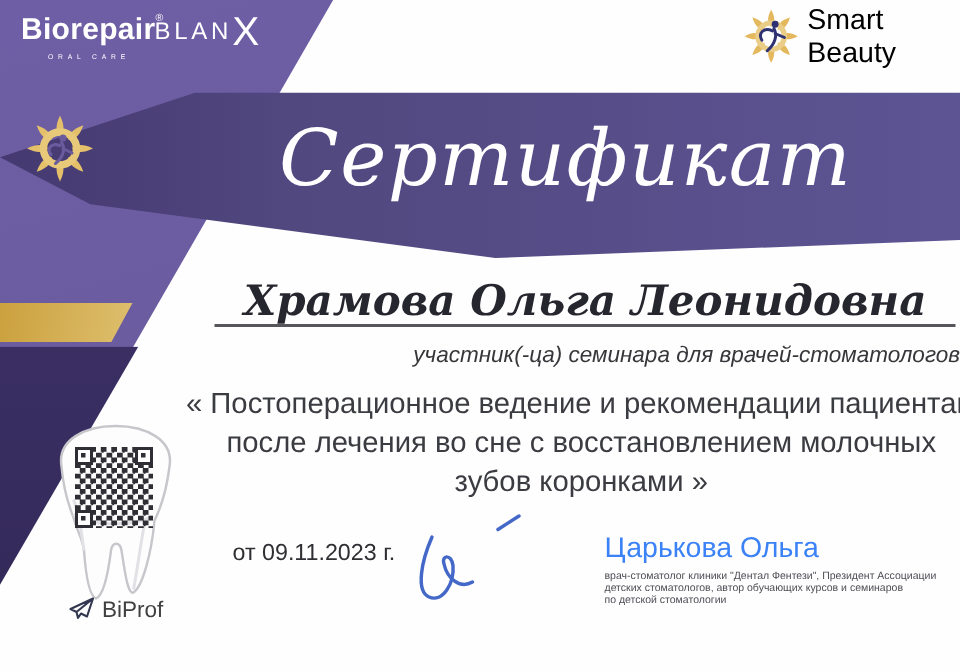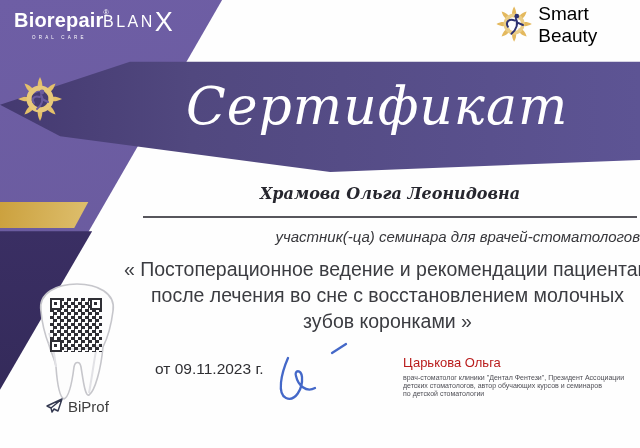--- a/index.html
+++ b/index.html
@@ -40,37 +40,37 @@
   
   .title{
     position:absolute;left:186px;right:4px;top:76px;text-align:left;
     font-family:"DejaVu Serif","Liberation Serif",serif;font-style:italic;
     font-size:52px;color:#ffffff;letter-spacing:1px;
   }
   
   .recipient-name{
     position:absolute;left:140px;width:500px;top:184px;text-align:center;
     font-family:"DejaVu Serif","Liberation Serif",serif;font-style:italic;font-weight:bold;
-    font-size:16px;color:#26262e;
+    font-size:28px;color:#26262e;
   }
   .rule{position:absolute;left:143px;width:494px;top:216px;height:1.5px;background:#57565c;}
   .role-line{
     position:absolute;left:140px;width:500px;top:228px;text-align:right;
     font-style:italic;font-size:15px;color:#37373b;
   }
   
   .course{
     position:absolute;left:100px;width:575px;top:256px;text-align:center;
     font-size:19.5px;color:#3b3c41;line-height:26px;font-weight:500;
   }
   
   .date{position:absolute;left:155px;top:360px;font-size:15.5px;color:#2f2f33;}
   .signature{position:absolute;left:272px;top:338px;width:84px;height:72px;}
   .signer{position:absolute;left:403px;top:355px;width:228px;}
-  .signer .name{font-size:13px;color:#b91c1c;}
+  .signer .name{font-size:19px;color:#3b82f6;}
   .signer .creds{margin-top:4px;font-size:7px;line-height:7.8px;color:#4e4e55;}
   
   .tooth{position:absolute;left:30px;top:281px;width:94px;height:126px;}
   .qr{
     position:absolute;left:50px;top:298px;width:52px;height:54px;
     background:
       repeating-conic-gradient(#2e2e34 0% 25%, rgba(255,255,255,0) 0% 50%) 0 0/7px 7px;
   }
   .qr .finder{position:absolute;width:12px;height:12px;border:2.6px solid #2e2e34;background:#fff;box-sizing:border-box;}
   .qr .finder::after{content:"";position:absolute;left:2px;top:2px;width:3px;height:3px;background:#2e2e34;}

